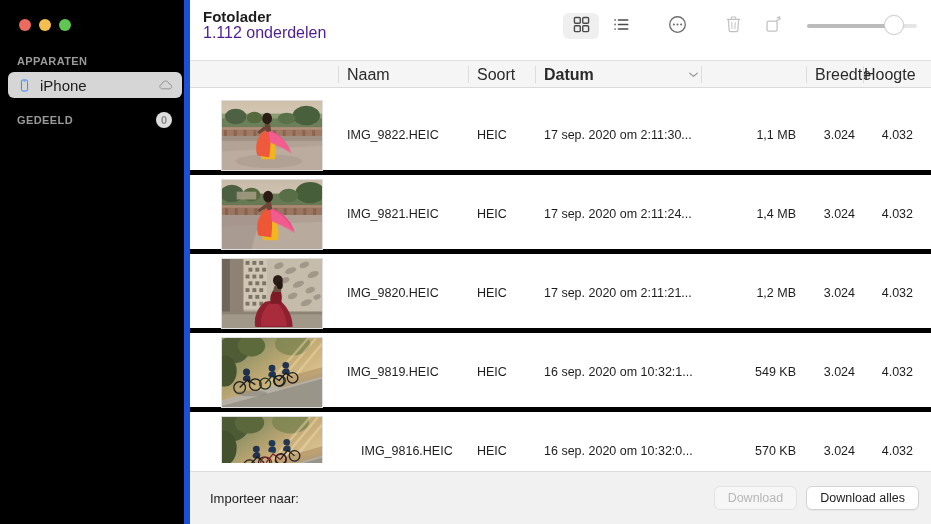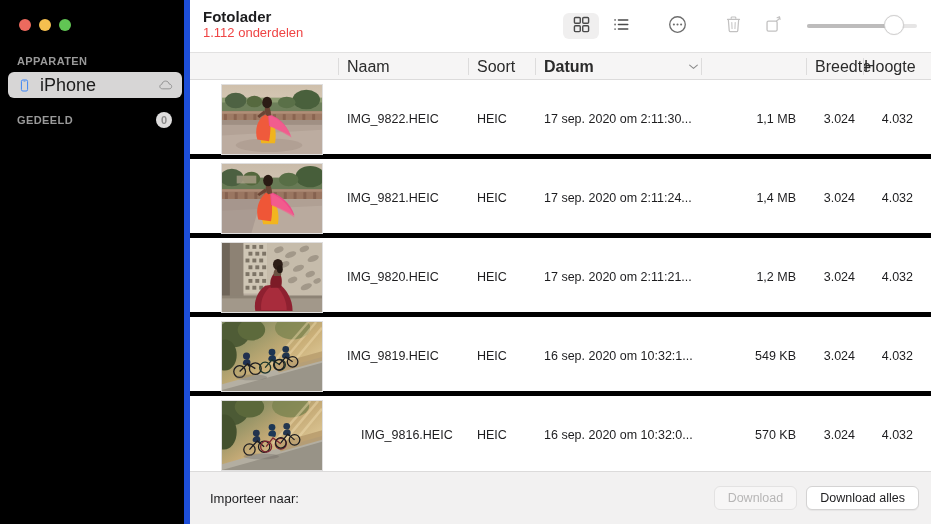--- a/index.html
+++ b/index.html
@@ -95,41 +95,42 @@
     box-sizing: border-box;
   }
   .sb-item .icon-iphone {
     flex: 0 0 16px;
     display: flex;
     align-items: center;
     justify-content: center;
     margin-right: 8px;
   }
   .sb-item .label {
-    font-size: 18px;
+    font-size: 15px;
     color: #1c1c1c;
     flex: 1 1 auto;
     white-space: nowrap;
   }
   .sb-item .icon-eject {
     flex: 0 0 16px;
     display: flex;
     align-items: center;
     justify-content: center;
   }
 
   
   .main {
     flex: 1 1 auto;
     height: 524px;
     position: relative;
     background: #ffffff;
     display: flex;
     flex-direction: column;
     min-width: 0;
+    gap: 8px;
   }
 
   
   .toolbar {
     height: 52px;
     flex: 0 0 52px;
     position: relative;
     background: #ffffff;
     display: flex;
     align-items: center;
@@ -141,22 +142,22 @@
     top: 8px;
   }
   .title {
     font-size: 15px;
     font-weight: bold;
     color: #1d1d1f;
     line-height: 17px;
     margin: 0;
   }
   .subtitle {
-    font-size: 13px;
-    color: #ef4444;
+    font-size: 16px;
+    color: #4c1d95;
     line-height: 15px;
     margin: 0;
   }
 
   .tb-controls {
     position: absolute;
     right: 2px;
     top: 0;
     height: 52px;
     display: flex;

